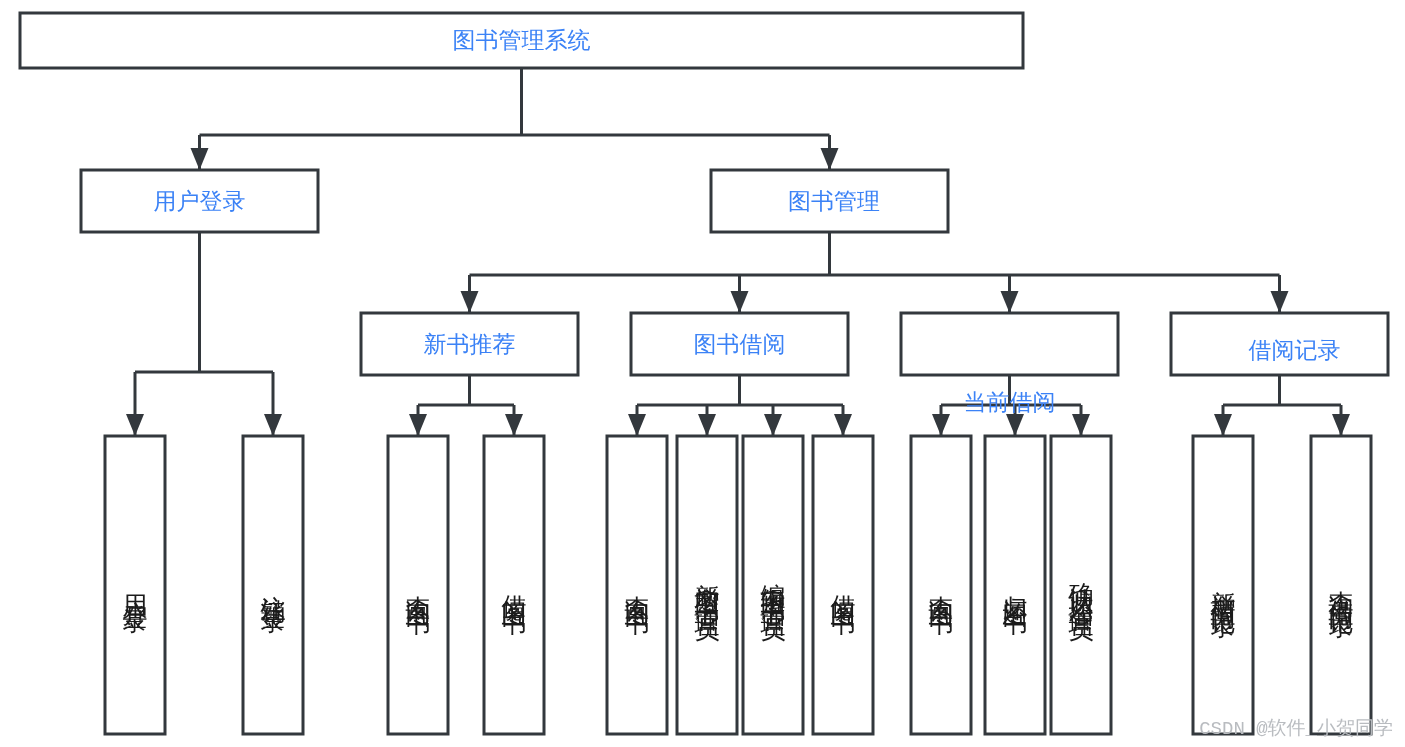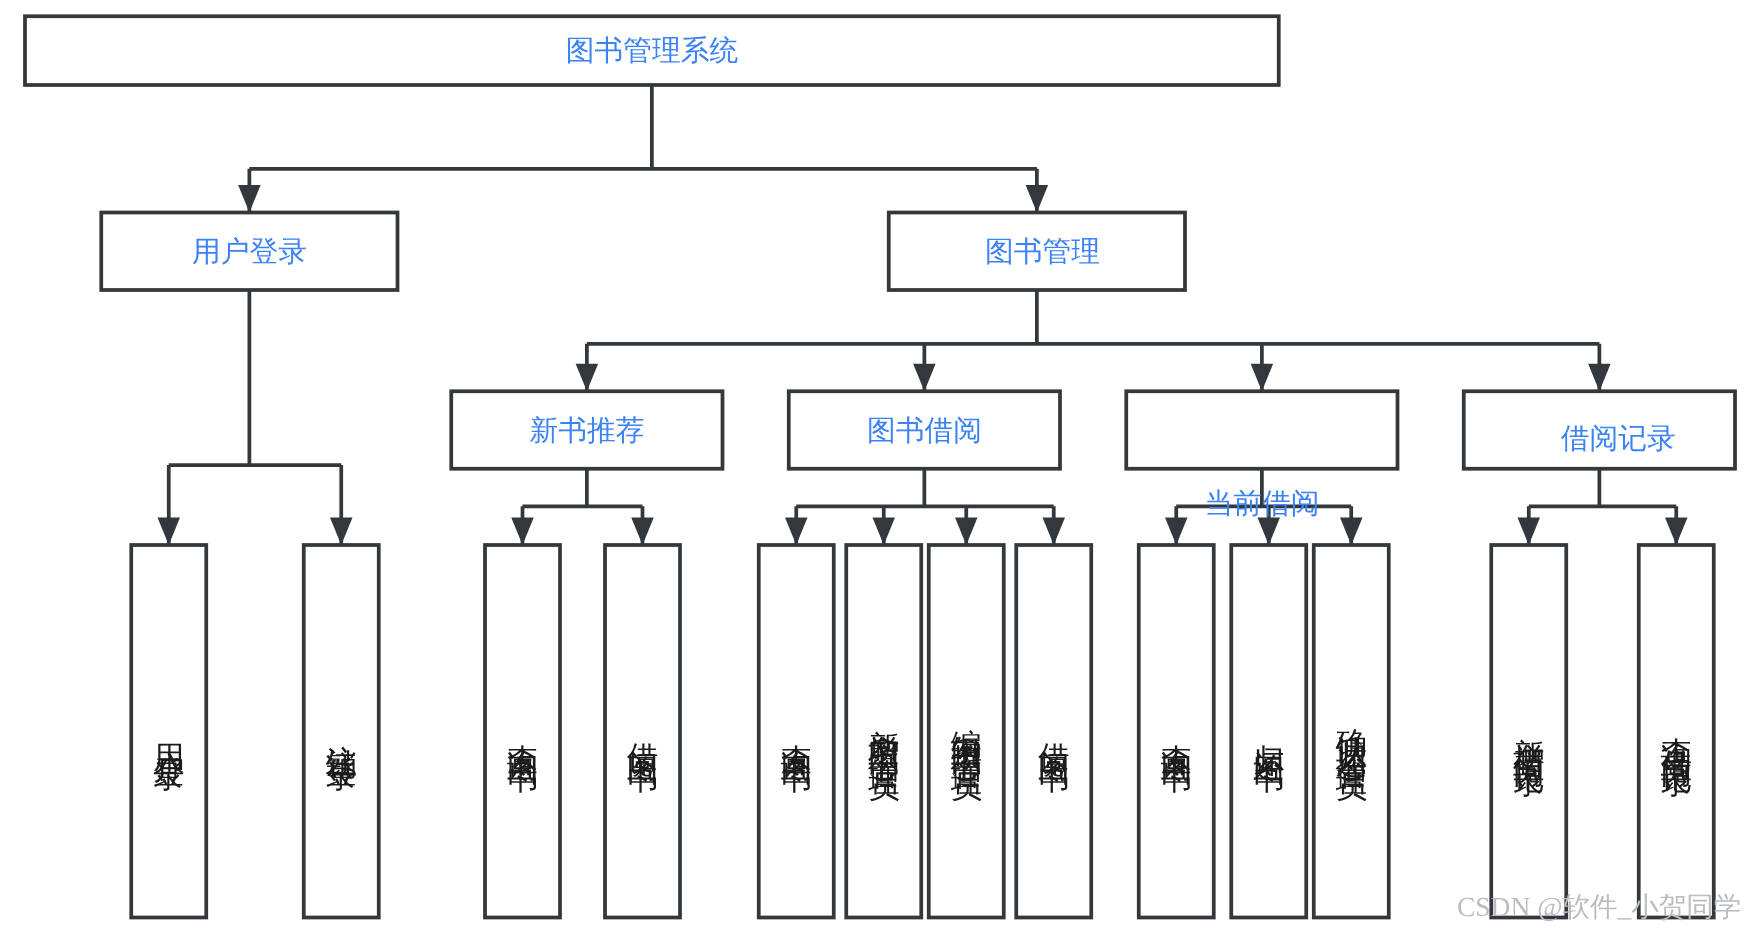--- a/index.html
+++ b/index.html
@@ -63,22 +63,22 @@
     font-family: "DejaVu Sans", "Liberation Sans", sans-serif;
     font-size: 23px;
     color: #3b82f6;
     white-space: nowrap;
     pointer-events: none;
   }
   .watermark {
     position: absolute;
     right: 12px;
     bottom: 6px;
-    font-family: Liberation Serif, serif;
-    font-size: 22px;
+    font-family: Liberation Mono, monospace;
+    font-size: 19px;
     color: #b9bcc0;
     white-space: nowrap;
     user-select: none;
   }
 </style>
 </head>
 <body>
 
 <div id="diagram-root">
 

